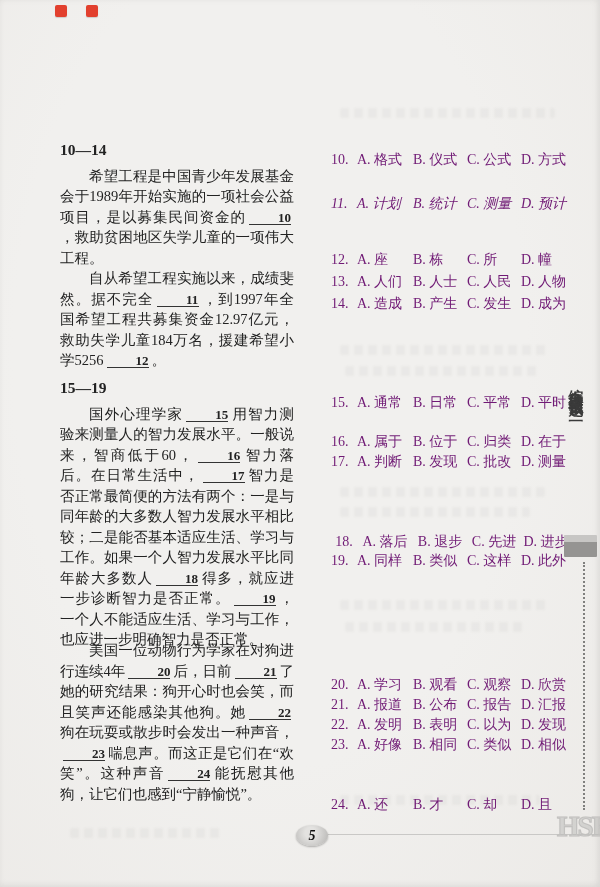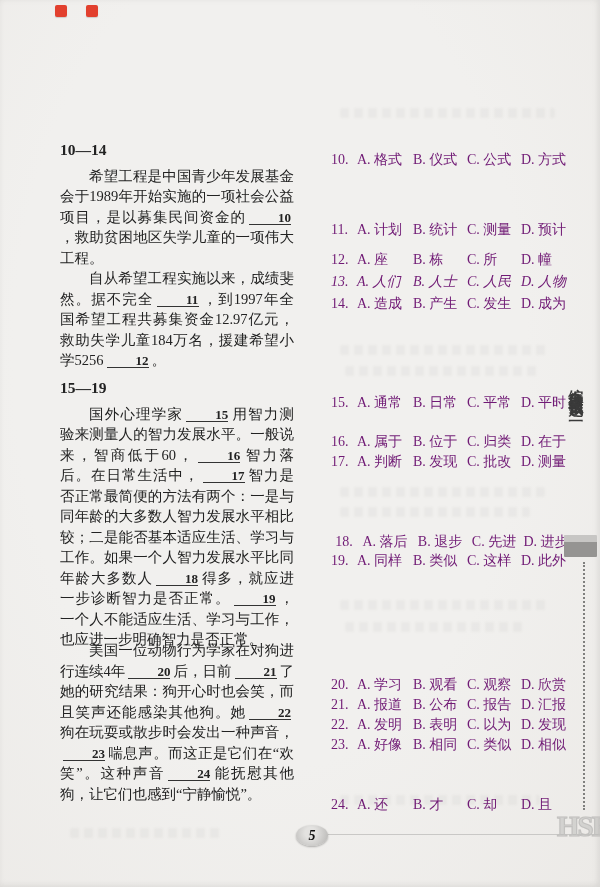--- a/index.html
+++ b/index.html
@@ -80,35 +80,35 @@
         <p>希望工程是中国青少年发展基金会于1989年开始实施的一项社会公益项目，是以募集民间资金的<span class="blank">10</span>，救助贫困地区失学儿童的一项伟大工程。</p>
         <p>自从希望工程实施以来，成绩斐然。据不完全<span class="blank">11</span>，到1997年全国希望工程共募集资金12.97亿元，救助失学儿童184万名，援建希望小学5256<span class="blank">12</span>。</p>
       </div>
       <div class="qrow" style="top: 151px;">
         <span>10.</span>
         <span>A. 格式</span>
         <span>B. 仪式</span>
         <span>C. 公式</span>
         <span>D. 方式</span>
       </div>
-      <div class="qrow" style="top: 221px;">
+      <div class="qrow" style="top: 195px; font-style: italic;">
         <span>11.</span>
         <span>A. 计划</span>
         <span>B. 统计</span>
         <span>C. 测量</span>
         <span>D. 预计</span>
       </div>
       <div class="qrow" style="top: 251px;">
         <span>12.</span>
         <span>A. 座</span>
         <span>B. 栋</span>
         <span>C. 所</span>
         <span>D. 幢</span>
       </div>
-      <div class="qrow" style="top: 273px; font-style: italic;">
+      <div class="qrow" style="top: 273px;">
         <span>13.</span>
         <span>A. 人们</span>
         <span>B. 人士</span>
         <span>C. 人民</span>
         <span>D. 人物</span>
       </div>
       <div class="qrow" style="top: 295px;">
         <span>14.</span>
         <span>A. 造成</span>
         <span>B. 产生</span>

